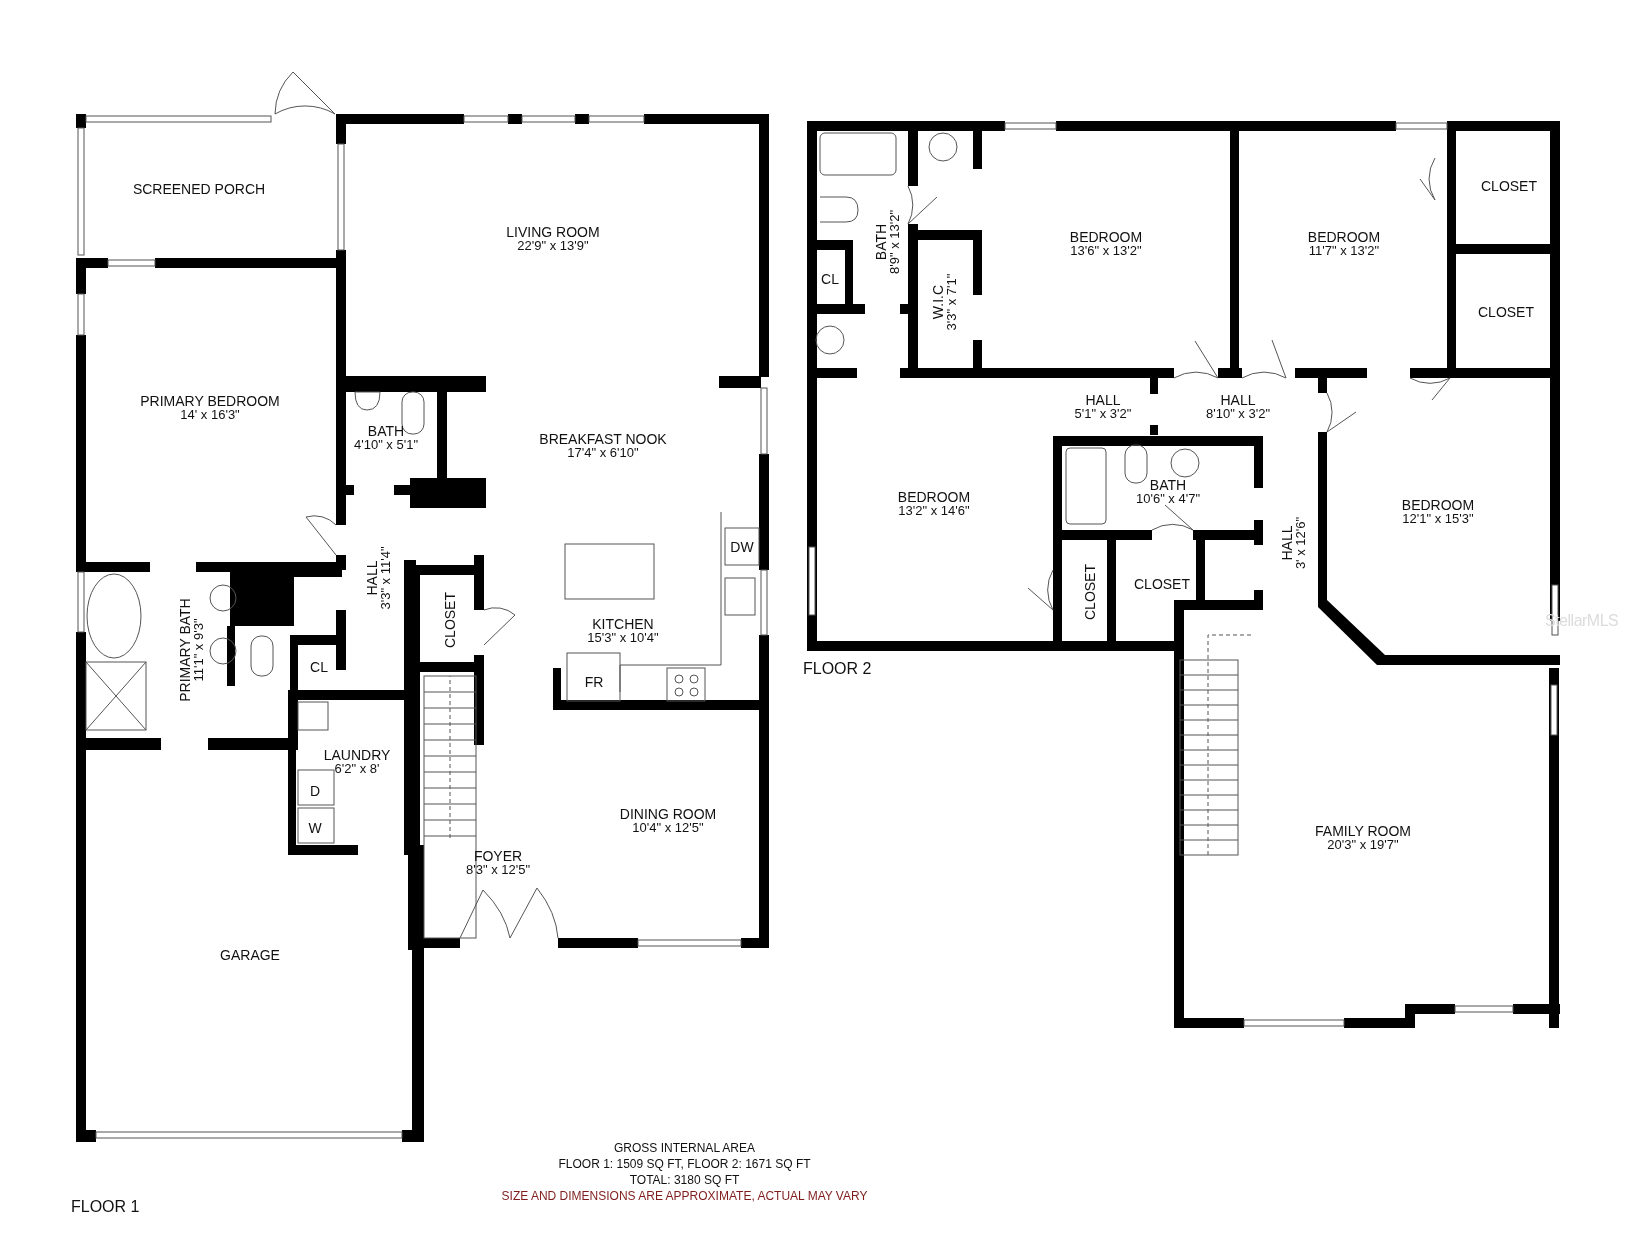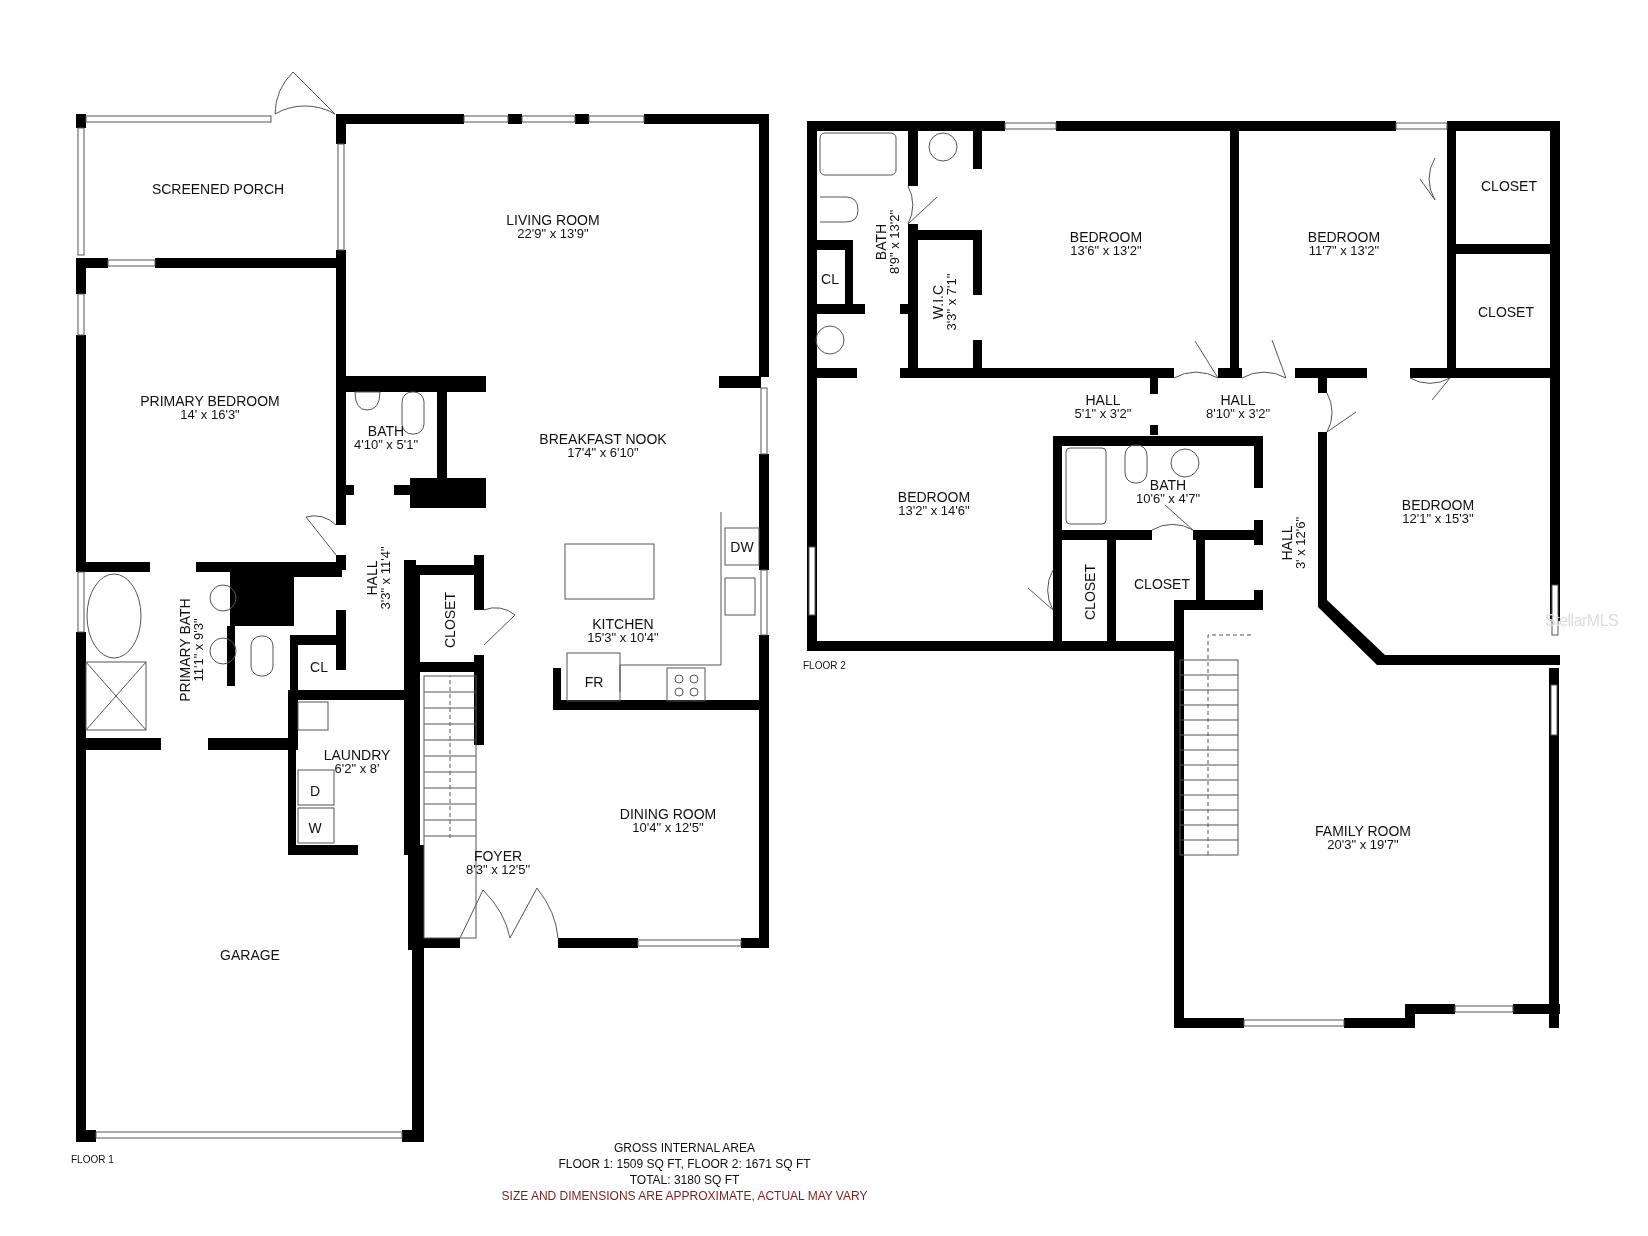--- a/index.html
+++ b/index.html
@@ -1,21 +1,21 @@
 <!DOCTYPE html>
 <html><head>
   <meta charset="utf-8">
   <style>
     html, body { margin: 0; padding: 0; background: #ffffff; }
     body { width: 1648px; height: 1236px; position: relative; overflow: hidden; font-family: "Liberation Sans", sans-serif; color: #111; }
     #plan { position: absolute; left: 0; top: 0; width: 1648px; height: 1236px; }
     .lbl { position: absolute; text-align: center; font-size: 14px; line-height: 14px; color: #111; white-space: nowrap; transform: translate(-50%, -50%); }
     .lbl .dim { display: block; font-size: 13px; line-height: 13px; }
     .rot { transform: translate(-50%, -50%) rotate(-90deg); }
-    .floor-label { position: absolute; font-size: 10px; color: #111; }
+    .floor-label { position: absolute; font-size: 16px; color: #111; }
     .summary { position: absolute; left: 0; width: 1369px; top: 1140px; text-align: center; font-size: 12px; line-height: 16px; color: #111; }
     .summary .note { color: #7f1d1d; }
     .watermark { position: absolute; left: 1545px; top: 612px; font-size: 16px; color: #dcdcdc; letter-spacing: -0.5px; }
   </style>
 </head>
 <body>
 
 <svg id="plan" viewBox="0 0 1648 1236" xmlns="http://www.w3.org/2000/svg">
   <g fill="#000">
 
@@ -233,22 +233,22 @@
     <path d="M1242 378 A44 44 0 0 1 1286 378 L1272 340"></path>
     <path d="M1410 378 A40 40 0 0 0 1450 378 L1432 400"></path>
     <path d="M1327 393 A40 40 0 0 1 1327 432 L1356 412"></path>
     <path d="M1435 158 A40 40 0 0 0 1435 200 L1420 179"></path>
     <path d="M1053 570 A40 40 0 0 0 1053 610 L1028 588"></path>
     <path d="M1152 530 A40 40 0 0 1 1193 530 L1165 505"></path>
     <path d="M908 186 A40 40 0 0 1 908 224 L937 197"></path>
   </g>
 </svg>
 
-<div class="lbl" style="left:218px;top:189px"><span>SCREENED PORCH</span></div>
-<div class="lbl" style="left:553px;top:226px"><span>LIVING ROOM</span><span class="dim">22'9" x 13'9"</span></div>
+<div class="lbl" style="left:199px;top:189px"><span>SCREENED PORCH</span></div>
+<div class="lbl" style="left:553px;top:238px"><span>LIVING ROOM</span><span class="dim">22'9" x 13'9"</span></div>
 <div class="lbl" style="left:210px;top:407px"><span>PRIMARY BEDROOM</span><span class="dim">14' x 16'3"</span></div>
 <div class="lbl" style="left:386px;top:437px"><span>BATH</span><span class="dim">4'10" x 5'1"</span></div>
 <div class="lbl" style="left:603px;top:445px"><span>BREAKFAST NOOK</span><span class="dim">17'4" x 6'10"</span></div>
 <div class="lbl rot" style="left:378px;top:578px"><span>HALL</span><span class="dim">3'3" x 11'4"</span></div>
 <div class="lbl rot" style="left:191px;top:650px"><span>PRIMARY BATH</span><span class="dim">11'1" x 9'3"</span></div>
 <div class="lbl rot" style="left:450px;top:620px"><span>CLOSET</span></div>
 <div class="lbl" style="left:319px;top:667px"><span>CL</span></div>
 <div class="lbl" style="left:623px;top:630px"><span>KITCHEN</span><span class="dim">15'3" x 10'4"</span></div>
 <div class="lbl" style="left:357px;top:761px"><span>LAUNDRY</span><span class="dim">6'2" x 8'</span></div>
 <div class="lbl" style="left:668px;top:820px"><span>DINING ROOM</span><span class="dim">10'4" x 12'5"</span></div>
@@ -270,21 +270,21 @@
 <div class="lbl" style="left:1103px;top:406px"><span>HALL</span><span class="dim">5'1" x 3'2"</span></div>
 <div class="lbl" style="left:1238px;top:406px"><span>HALL</span><span class="dim">8'10" x 3'2"</span></div>
 <div class="lbl" style="left:934px;top:503px"><span>BEDROOM</span><span class="dim">13'2" x 14'6"</span></div>
 <div class="lbl" style="left:1168px;top:491px"><span>BATH</span><span class="dim">10'6" x 4'7"</span></div>
 <div class="lbl rot" style="left:1293px;top:543px"><span>HALL</span><span class="dim">3' x 12'6"</span></div>
 <div class="lbl" style="left:1438px;top:511px"><span>BEDROOM</span><span class="dim">12'1" x 15'3"</span></div>
 <div class="lbl rot" style="left:1090px;top:592px"><span>CLOSET</span></div>
 <div class="lbl" style="left:1162px;top:584px"><span>CLOSET</span></div>
 <div class="lbl" style="left:1363px;top:837px"><span>FAMILY ROOM</span><span class="dim">20'3" x 19'7"</span></div>
 
-<div class="floor-label" style="left:71px;top:1154px">FLOOR 1</div>
+<div class="floor-label" style="left:71px;top:1198px">FLOOR 1</div>
 <div class="floor-label" style="left:803px;top:660px">FLOOR 2</div>
 
 <div class="summary">
   <div>GROSS INTERNAL AREA</div>
   <div>FLOOR 1: 1509 SQ FT, FLOOR 2: 1671 SQ FT</div>
   <div>TOTAL: 3180 SQ FT</div>
   <div class="note">SIZE AND DIMENSIONS ARE APPROXIMATE, ACTUAL MAY VARY</div>
 </div>
 
 <div class="watermark">StellarMLS</div>

